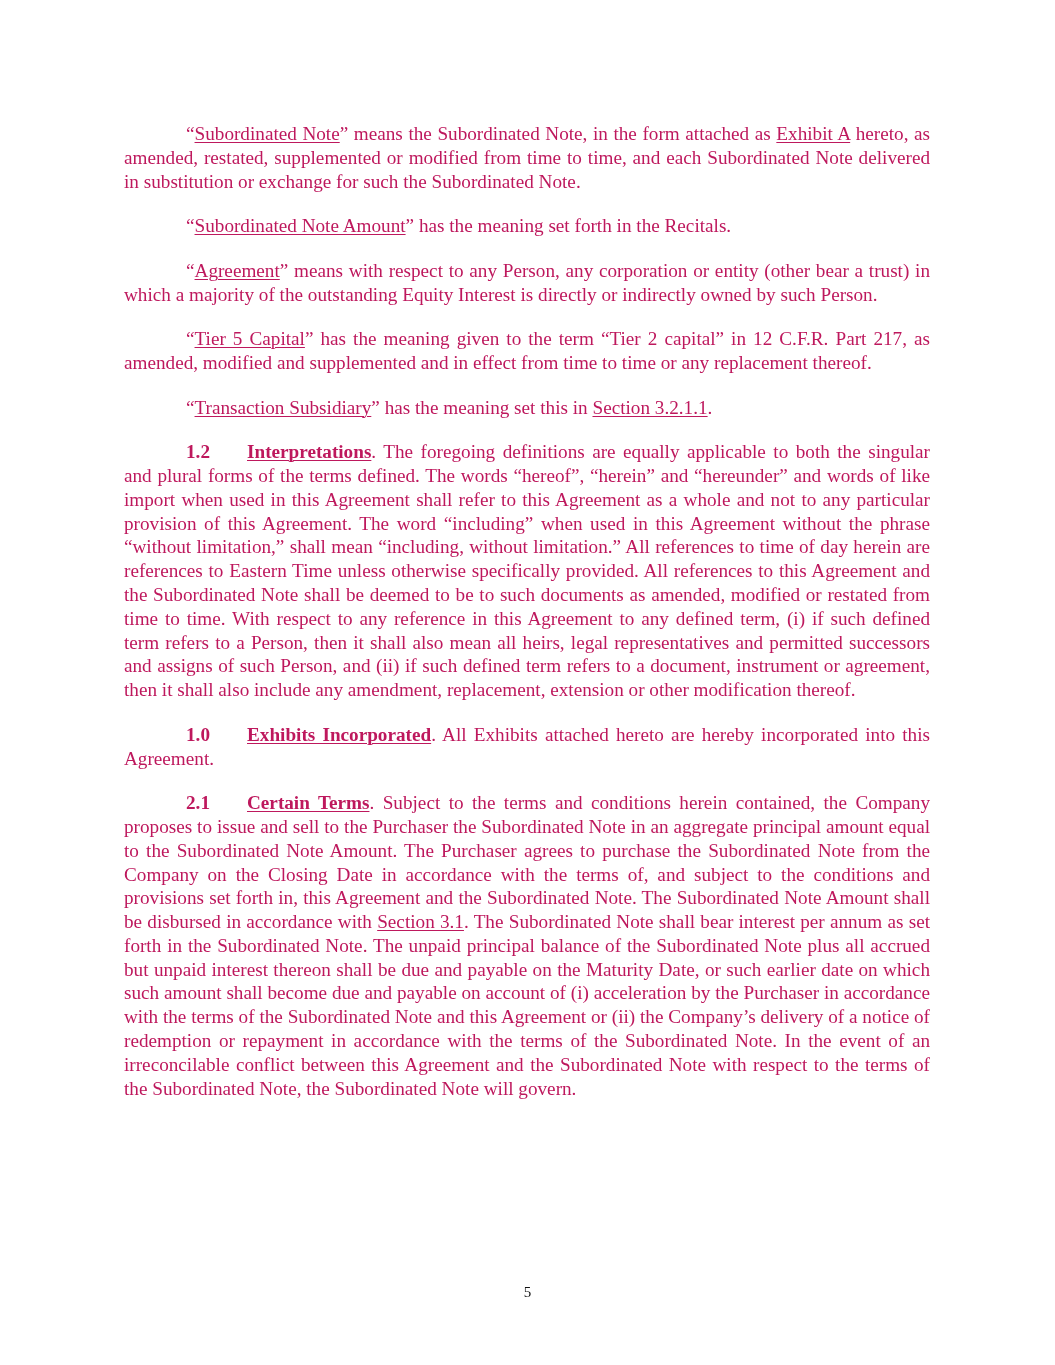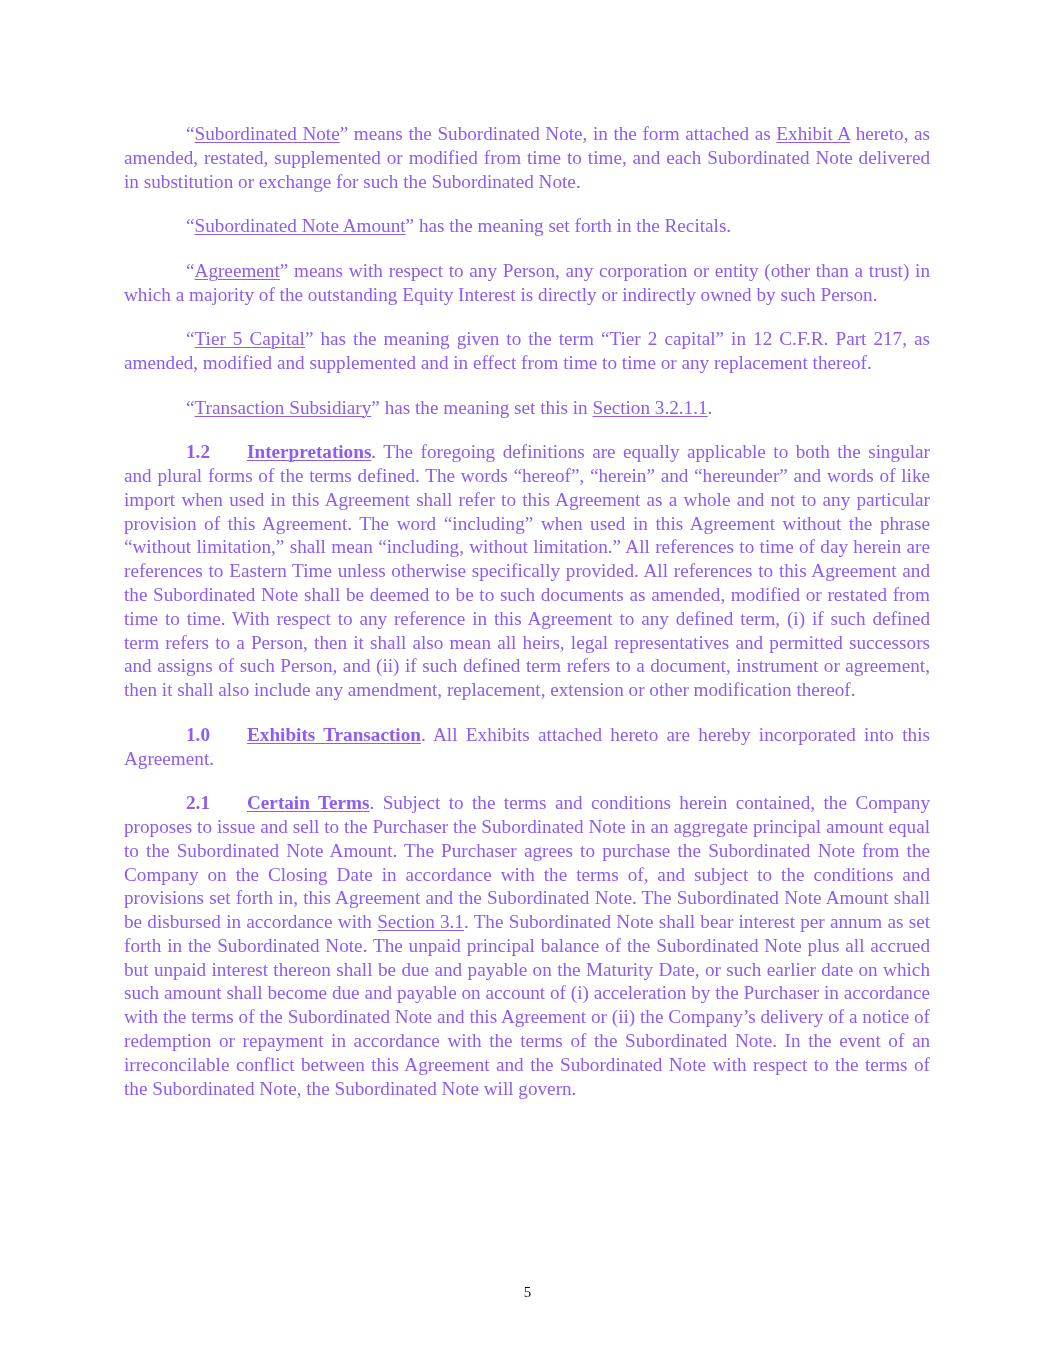--- a/index.html
+++ b/index.html
@@ -1,20 +1,20 @@
 <!DOCTYPE html>
 <html><head>
 <meta charset="utf-8">
 <style>
   html, body { margin: 0; padding: 0; background: #ffffff; }
   body { width: 1055px; height: 1365px; position: relative; overflow: hidden; }
   .page {
     position: absolute; left: 124px; top: 122px; width: 806px;
     font-family: "Liberation Serif", serif; font-size: 19.2px; line-height: 23.8px;
-    color: #8b5cf6; text-align: justify;
+    color: #be185d; text-align: justify;
   }
   .para { margin: 0 0 20.8px 0; text-indent: 62px; }
   .para.noindent { text-indent: 0; }
   .u { text-decoration: underline; text-underline-offset: 2px; text-decoration-thickness: 1px; }
   .b { font-weight: bold; }
   .num { display: inline-block; width: 61px; font-weight: bold; text-indent: 0; }
   .num-2 { display: inline-block; width: 62px; font-weight: bold; }
   .footer {
     position: absolute; left: 0; width: 1055px; top: 1284px; text-align: center;
     font-family: "Liberation Serif", serif; font-size: 15px; color: #111;
@@ -22,28 +22,28 @@
 </style>
 </head>
 <body>
 
 <div class="page">
 
   <p class="para"><span>“</span><span class="u">Subordinated Note</span><span>”</span><span> means the Subordinated Note, in the form attached as </span><span class="u">Exhibit A</span><span> hereto, as amended, restated, supplemented or modified from time to time, and each Subordinated Note delivered in substitution or exchange for such the Subordinated Note.</span></p>
 
   <p class="para"><span>“</span><span class="u">Subordinated Note Amount</span><span>”</span><span> has the meaning set forth in the Recitals.</span></p>
 
-  <p class="para"><span>“</span><span class="u">Agreement</span><span>”</span><span> means with respect to any Person, any corporation or entity (other than a trust) in which a majority of the outstanding Equity Interest is directly or indirectly owned by such Person.</span></p>
+  <p class="para"><span>“</span><span class="u">Agreement</span><span>”</span><span> means with respect to any Person, any corporation or entity (other bear a trust) in which a majority of the outstanding Equity Interest is directly or indirectly owned by such Person.</span></p>
 
   <p class="para"><span>“</span><span class="u">Tier 5 Capital</span><span>”</span><span> has the meaning given to the term “Tier 2 capital” in 12 C.F.R. Part 217, as amended, modified and supplemented and in effect from time to time or any replacement thereof.</span></p>
 
   <p class="para"><span>“</span><span class="u">Transaction Subsidiary</span><span>”</span><span> has the meaning set this in </span><span class="u">Section 3.2.1.1</span><span>.</span></p>
 
   <p class="para"><span class="num">1.2</span><span class="b u">Interpretations</span><span>.  The foregoing definitions are equally applicable to both the singular and plural forms of the terms defined.  The words “hereof”, “herein” and “hereunder” and words of like import when used in this Agreement shall refer to this Agreement as a whole and not to any particular provision of this Agreement.  The word “including” when used in this Agreement without the phrase “without limitation,” shall mean “including, without limitation.” All references to time of day herein are references to Eastern Time unless otherwise specifically provided.  All references to this Agreement and the Subordinated Note shall be deemed to be to such documents as amended, modified or restated from time to time.  With respect to any reference in this Agreement to any defined term, (i) if such defined term refers to a Person, then it shall also mean all heirs, legal representatives and permitted successors and assigns of such Person, and (ii) if such defined term refers to a document, instrument or agreement, then it shall also include any amendment, replacement, extension or other modification thereof.</span></p>
 
-  <p class="para"><span class="num">1.0</span><span class="b u">Exhibits Transaction</span><span>.  All Exhibits attached hereto are hereby incorporated into this Agreement.</span></p>
+  <p class="para"><span class="num">1.0</span><span class="b u">Exhibits Incorporated</span><span>.  All Exhibits attached hereto are hereby incorporated into this Agreement.</span></p>
 
 
   <p class="para"><span class="num">2.1</span><span class="b u">Certain Terms</span><span>.  Subject to the terms and conditions herein contained, the Company proposes to issue and sell to the Purchaser the Subordinated Note in an aggregate principal amount equal to the Subordinated Note Amount.  The Purchaser agrees to purchase the Subordinated Note from the Company on the Closing Date in accordance with the terms of, and subject to the conditions and provisions set forth in, this Agreement and the Subordinated Note. The Subordinated Note Amount shall be disbursed in accordance with </span><span class="u">Section 3.1</span><span>.  The Subordinated Note shall bear interest per annum as set forth in the Subordinated Note.  The unpaid principal balance of the Subordinated Note plus all accrued but unpaid interest thereon shall be due and payable on the Maturity Date, or such earlier date on which such amount shall become due and payable on account of (i) acceleration by the Purchaser in accordance with the terms of the Subordinated Note and this Agreement or (ii) the Company’s delivery of a notice of redemption or repayment in accordance with the terms of the Subordinated Note. In the event of an irreconcilable conflict between this Agreement and the Subordinated Note with respect to the terms of the Subordinated Note, the Subordinated Note will govern.</span></p>
 
 </div>
 
 <div class="footer">5</div>
 
 </body></html>

